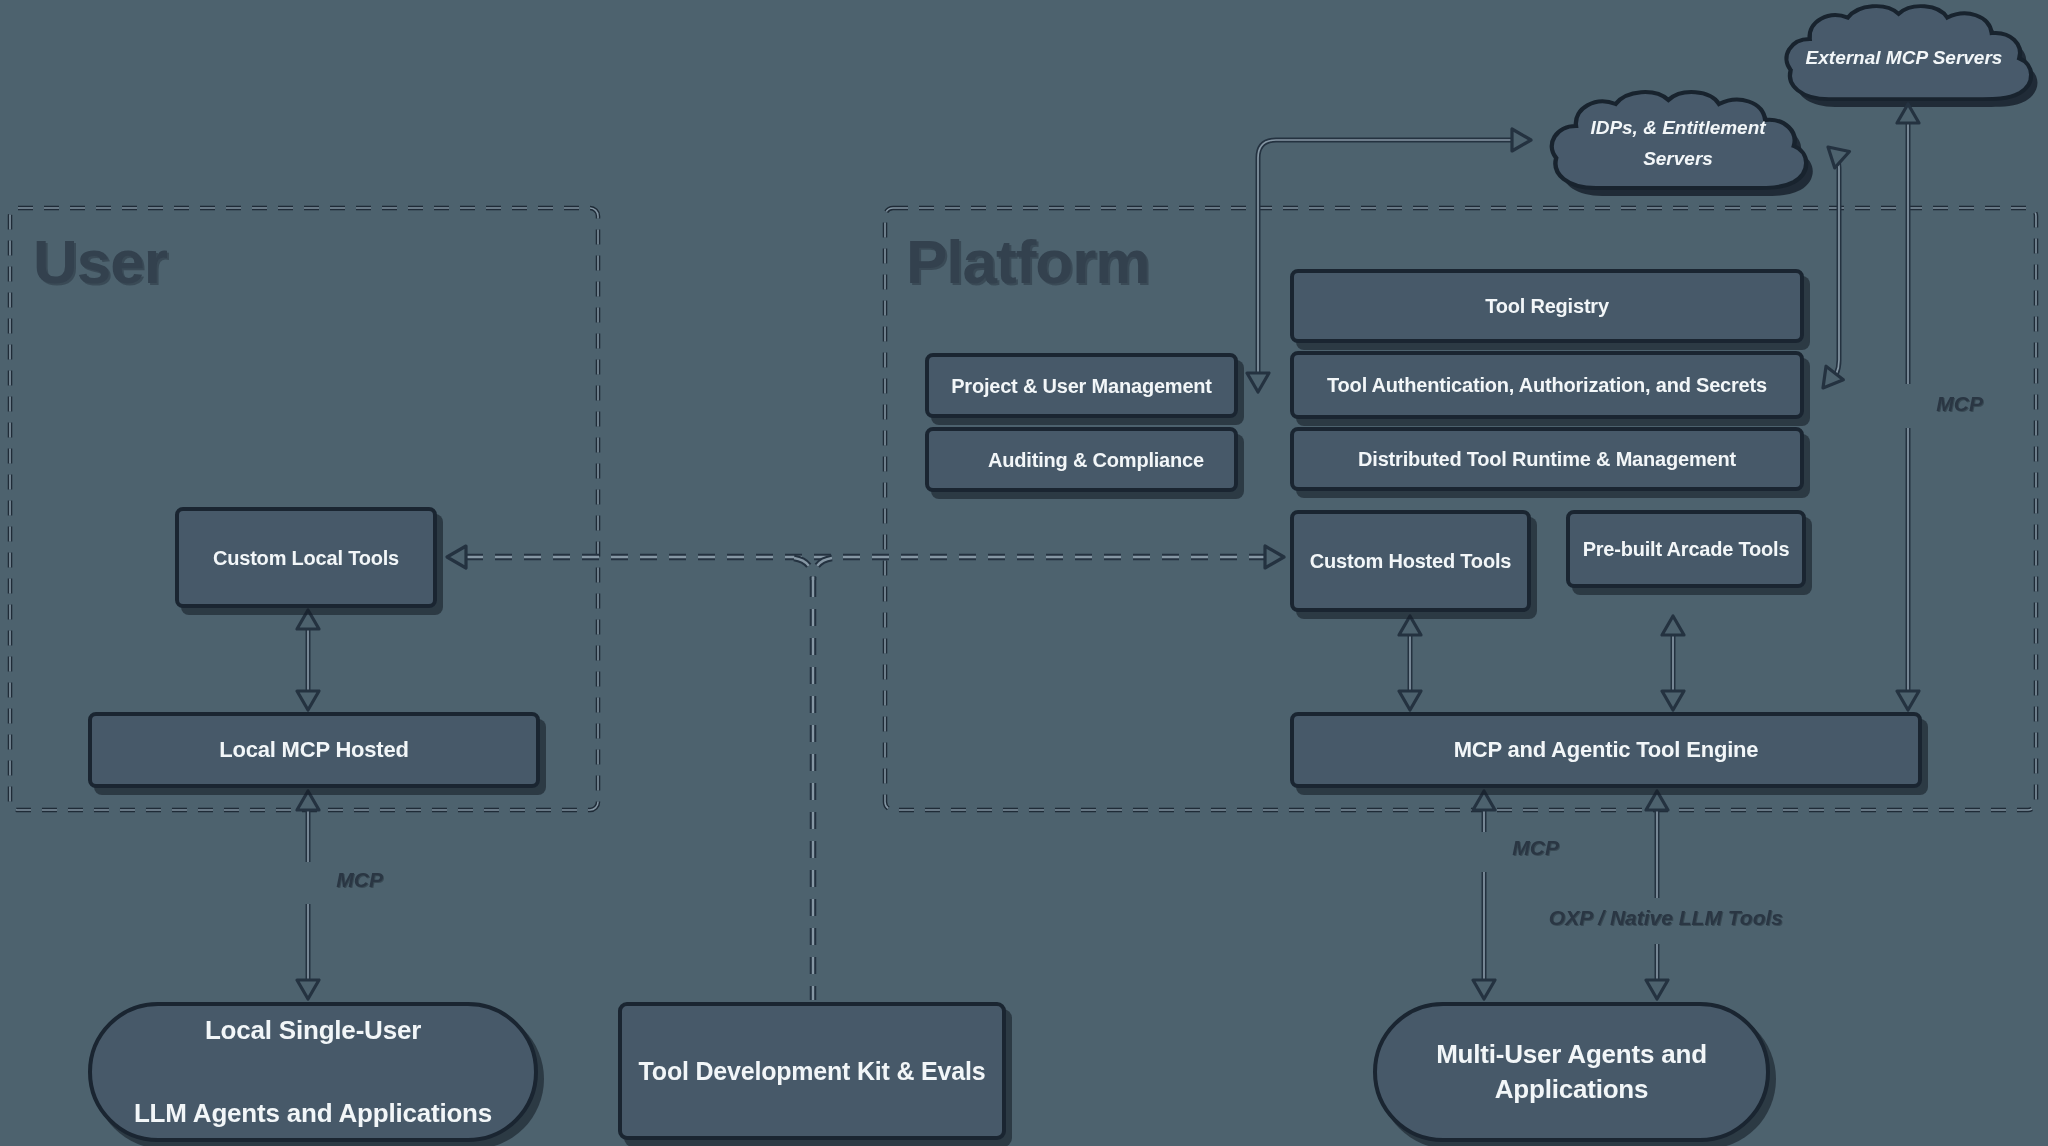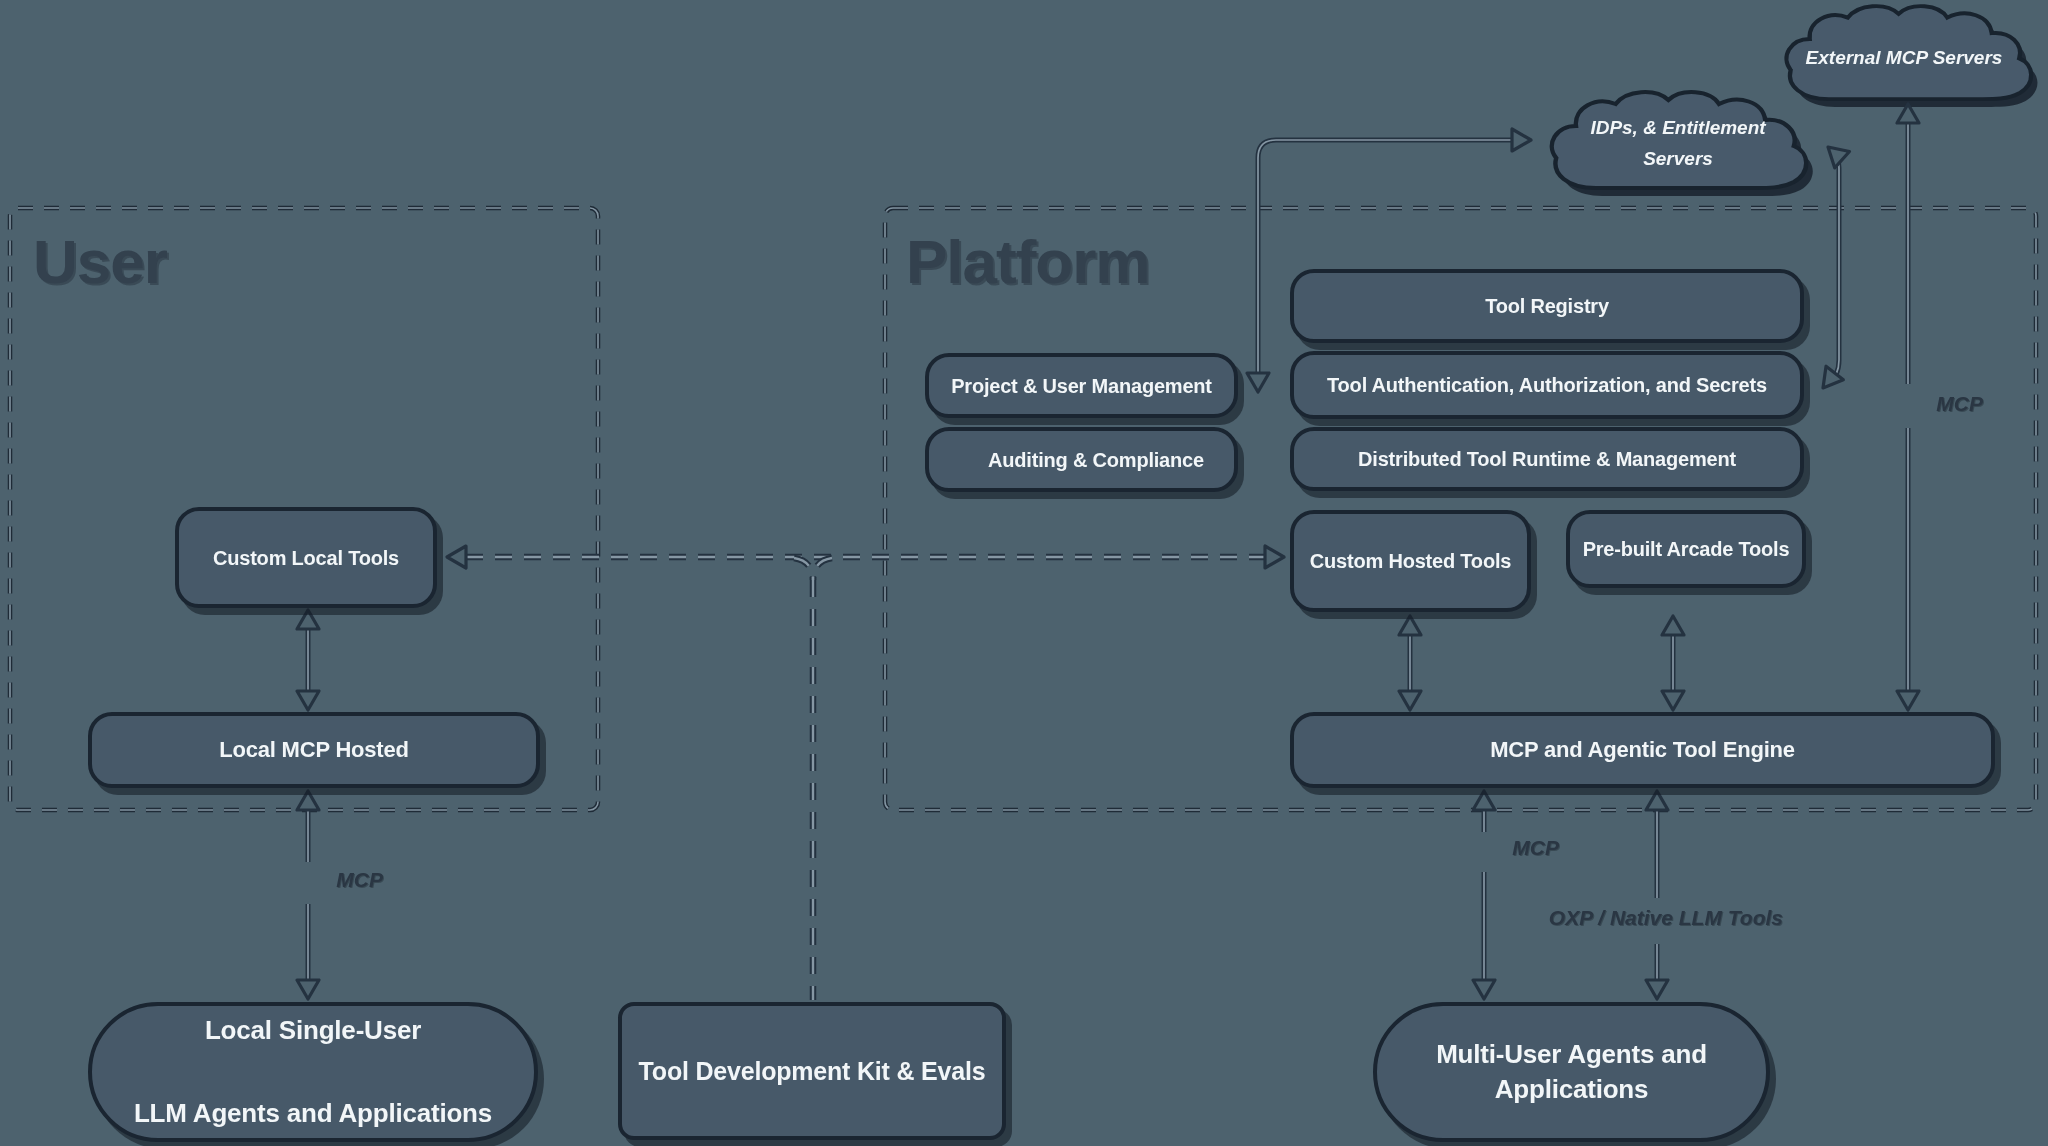--- a/index.html
+++ b/index.html
@@ -6,30 +6,30 @@
   .canvas{
     position:relative;width:2048px;height:1146px;overflow:hidden;
     background:var(--bg,#4d626e);
     font-family:"Liberation Sans",sans-serif;
   }
   svg.layer{position:absolute;left:0;top:0;}
   .node{
     position:absolute;box-sizing:border-box;
     background:var(--node-fill,#475969);
     border:4px solid var(--node-border,#1a2531);
-    border-radius:24px;
+    border-radius:8px;
     box-shadow:6px 7px 0 rgba(18,26,34,.55);
     color:var(--node-text,#f2f6f8);
     display:flex;flex-direction:column;align-items:center;justify-content:center;
     text-align:center;font-weight:700;font-size:20px;letter-spacing:-.2px;
     line-height:1.3;
   }
   .node.big{font-size:22px;}
   .node.stadium{border-radius:72px;font-size:26px;line-height:1.35;}
-  .node.tdk{border-radius:16px;font-size:25px;}
+  .node.tdk{border-radius:9px;font-size:25px;}
   .container-title{
     position:absolute;font-size:62px;font-weight:700;letter-spacing:-1px;
     color:var(--title-color,#33414e);
     text-shadow:2px 2px 0 rgba(23,32,42,.35);
     user-select:none;
   }
   .cloud-label{
     position:absolute;color:var(--node-text,#f2f6f8);
     font-weight:700;font-style:italic;font-size:19px;line-height:31px;
     text-align:center;
@@ -174,21 +174,21 @@
   </div>
   <div class="node" style="left:1290px;top:510px;width:241px;height:102px;">
     <span>Custom Hosted Tools</span>
   </div>
   <div class="node" style="left:1290px;top:427px;width:514px;height:64px;">
     <span>Distributed Tool Runtime &amp; Management</span>
   </div>
   <div class="node" style="left:1566px;top:510px;width:240px;height:78px;">
     <span>Pre-built Arcade Tools</span>
   </div>
-  <div class="node big" style="left:1290px;top:712px;width:705px;height:76px;">
+  <div class="node big" style="left:1290px;top:712px;width:632px;height:76px;">
     <span>MCP and Agentic Tool Engine</span>
   </div>
 
   <div class="node" style="left:175px;top:507px;width:262px;height:101px;">
     <span>Custom Local Tools</span>
   </div>
   <div class="node big" style="left:88px;top:712px;width:452px;height:76px;">
     <span>Local MCP Hosted</span>
   </div>
 

